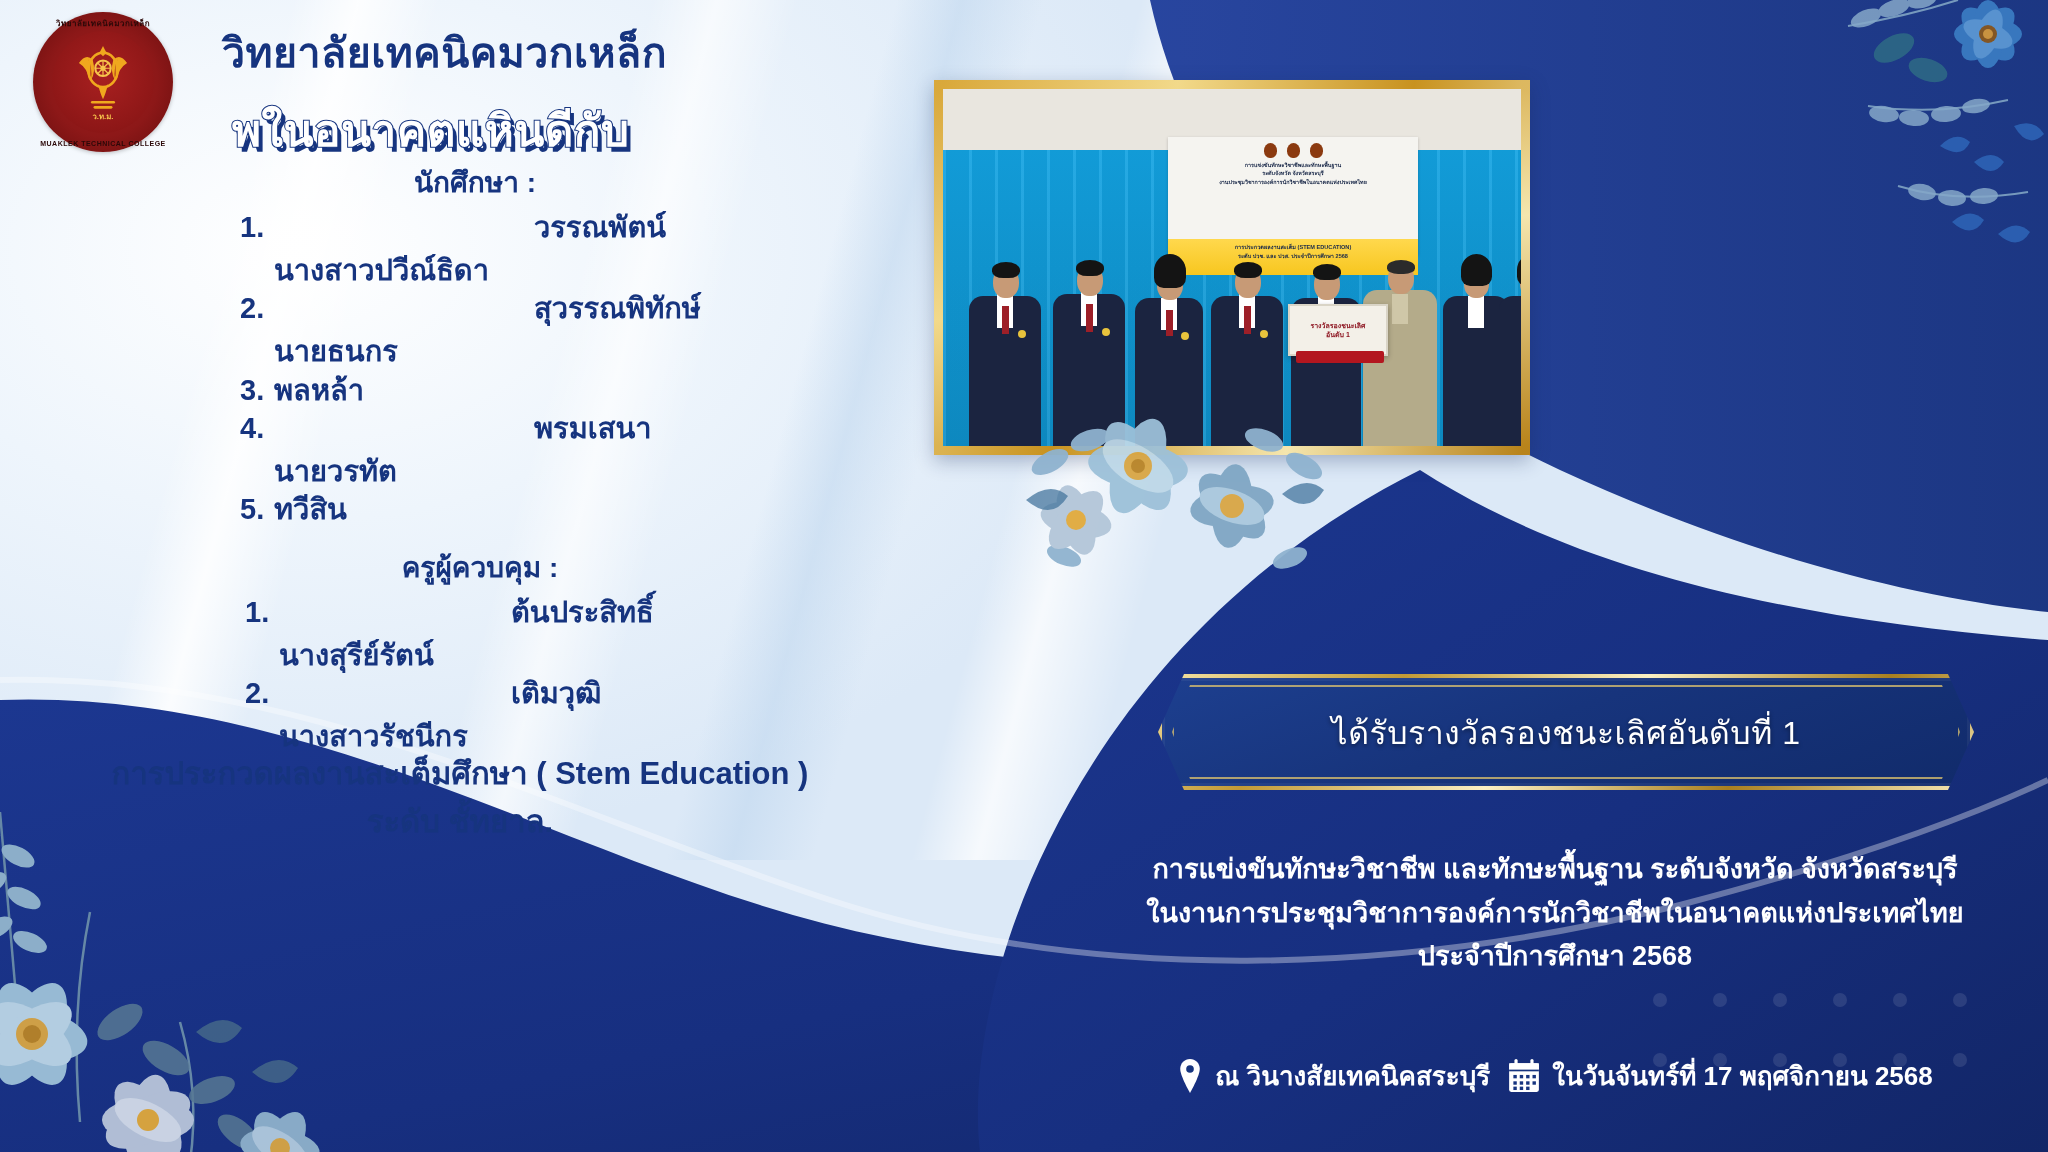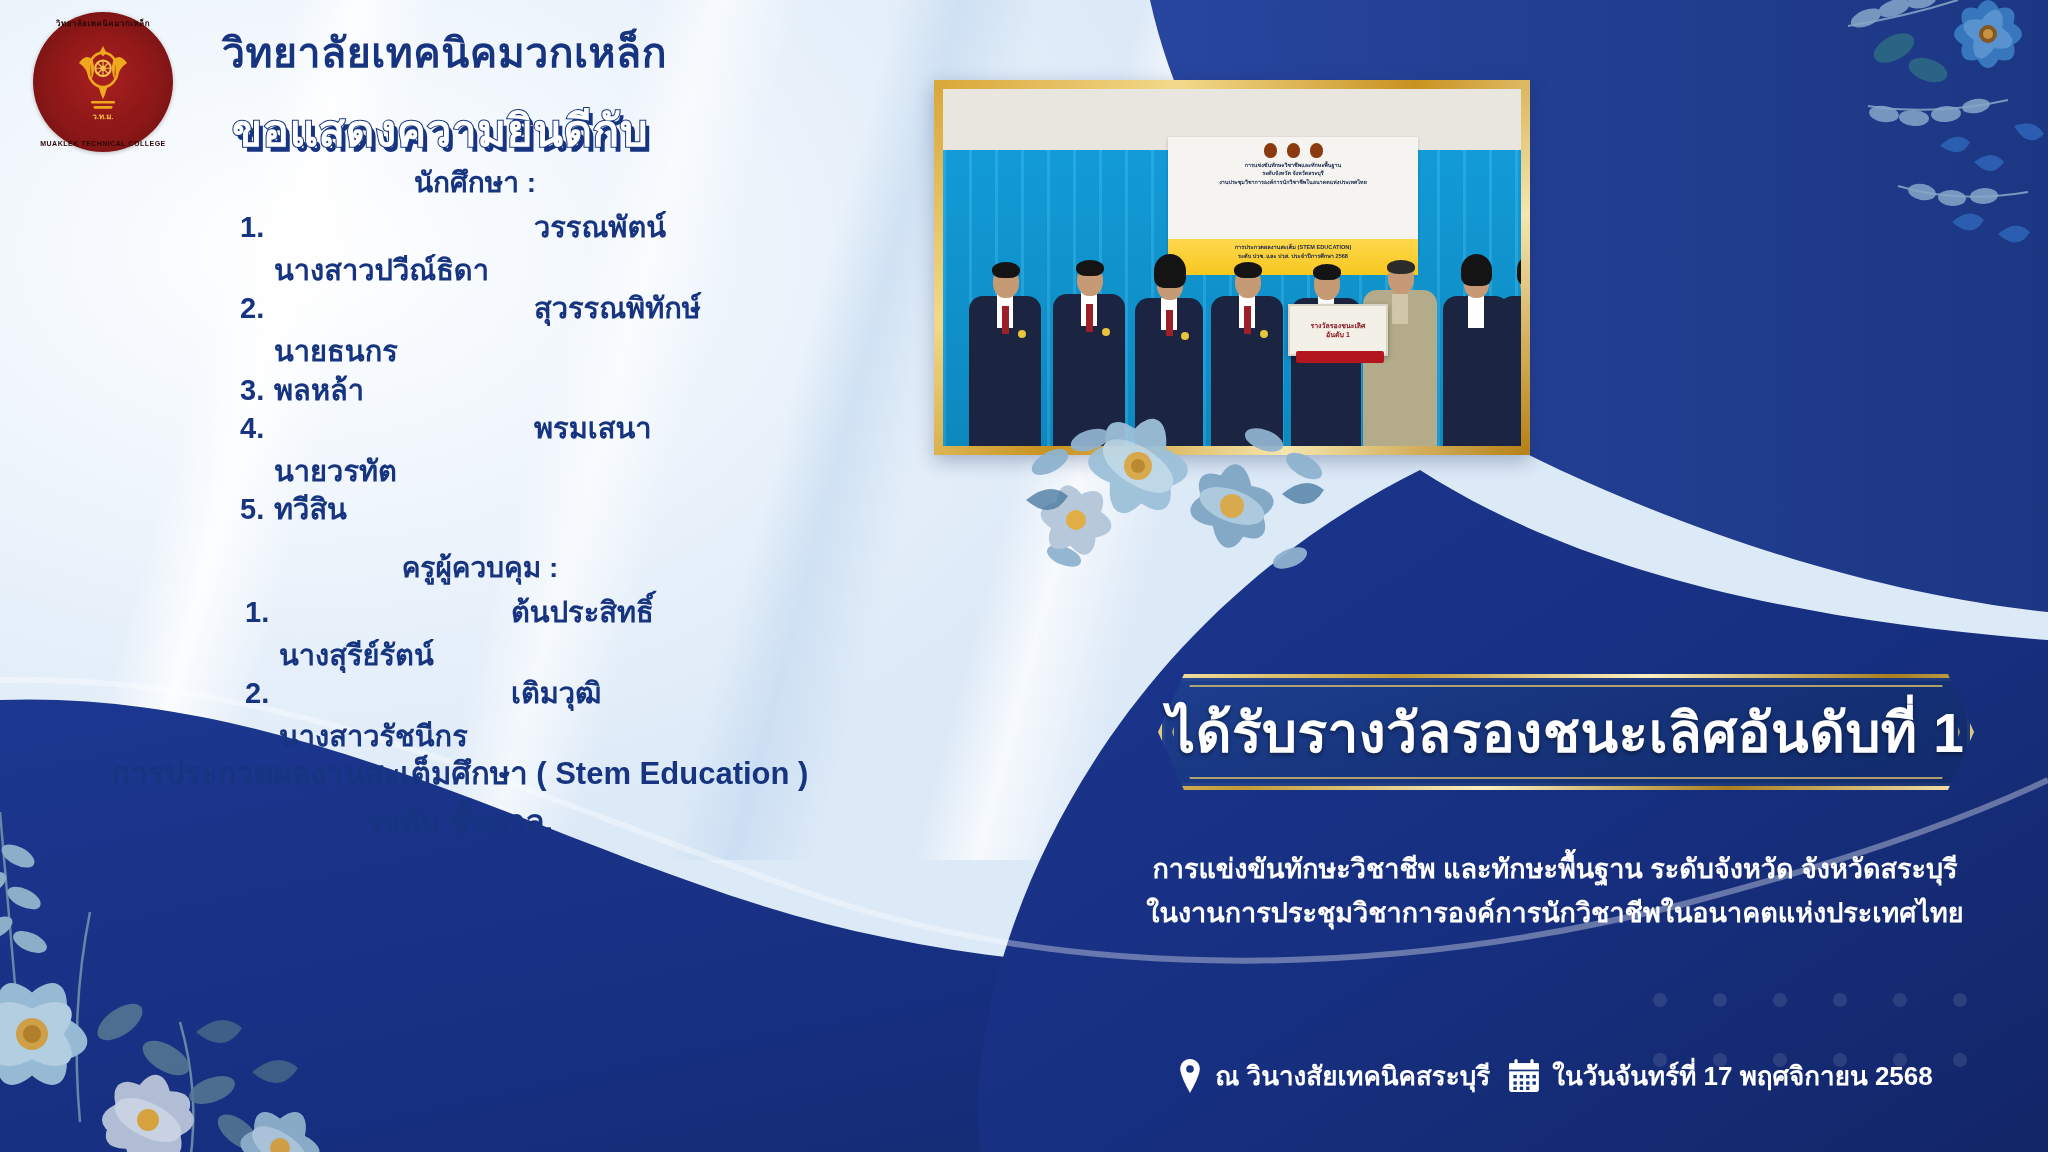--- a/index.html
+++ b/index.html
@@ -166,21 +166,21 @@
     box-shadow:0 5px 16px rgba(0,0,0,.35), inset 0 0 0 3px rgba(255,255,255,.05);
     clip-path:polygon(0 50%,26px 0,calc(100% - 26px) 0,100% 50%,calc(100% - 26px) 100%,26px 100%);
   }
   .ribbon .plate-in{
     position:absolute; left:14px; top:11px; right:14px; bottom:11px;
     border:2px solid rgba(226,198,110,.75); border-radius:7px;
     clip-path:polygon(0 50%,18px 0,calc(100% - 18px) 0,100% 50%,calc(100% - 18px) 100%,18px 100%);
   }
   .ribbon .txt{
     position:absolute; inset:0; display:flex; align-items:center; justify-content:center;
-    color:#ffffff; font-size:55px; font-weight:bold; letter-spacing:.5px;
+    color:#ffffff; font-size:32px; font-weight:normal; letter-spacing:.5px;
     text-shadow:0 2px 4px rgba(0,0,0,.45);
   }
 
   
   .event-lines{
     position:absolute; left:1085px; top:848px; width:940px;
     text-align:center; color:#ffffff; font-weight:bold;
     font-size:27px; line-height:1.62;
   }
   .footer-meta{
@@ -257,21 +257,21 @@
           <rect x="36" y="72" width="28" height="3" rx="1.5"></rect>
           <rect x="39" y="78" width="22" height="3" rx="1.5"></rect>
         </g>
         <text x="50" y="93" font-size="9" fill="#f7c44b" text-anchor="middle" font-weight="bold">ว.ท.ม.</text>
       </svg>
     </div>
     <div class="ring-text-bot">MUAKLEK TECHNICAL COLLEGE</div>
   </div>
 
   <div class="col-name">วิทยาลัยเทคนิคมวกเหล็ก</div>
-  <div class="congrats">ขอแสดงความยินดีกับ</div>
+  <div class="congrats">พในอนาคตแหินดีกับ</div>
 
   <div class="list-block" id="students">
     <div class="list-head">นักศึกษา :</div>
     <div class="row">
       <span class="num">1.</span>
       <span class="fname">นางสาวปวีณ์ธิดา</span>
       <span class="lname">วรรณพัตน์</span>
     </div>
     <div class="row">
       <span class="num">2.</span>
@@ -407,20 +407,21 @@
 
   <div class="ribbon">
     <div class="plate"></div>
     <div class="plate-in"></div>
     <div class="txt">ได้รับรางวัลรองชนะเลิศอันดับที่ 1</div>
   </div>
 
   <div class="event-lines">
     <div>การแข่งขันทักษะวิชาชีพ และทักษะพื้นฐาน ระดับจังหวัด จังหวัดสระบุรี</div>
     <div>ในงานการประชุมวิชาการองค์การนักวิชาชีพในอนาคตแห่งประเทศไทย</div>
+    <div>ประจำปีการศึกษา 2568</div>
   </div>
 
   <div class="footer-meta">
     <div class="grp">
       <span class="pin-icon">
         <svg width="26" height="34" viewBox="0 0 24 32">
             <path d="M12 0C6.9 0 2.8 4.1 2.8 9.2c0 6.9 9.2 22.8 9.2 22.8s9.2-15.9 9.2-22.8C21.2 4.1 17.1 0 12 0z" fill="#ffffff"></path>
             <circle cx="12" cy="9.4" r="3.6" fill="#16347f"></circle>
           </svg>
       </span>

